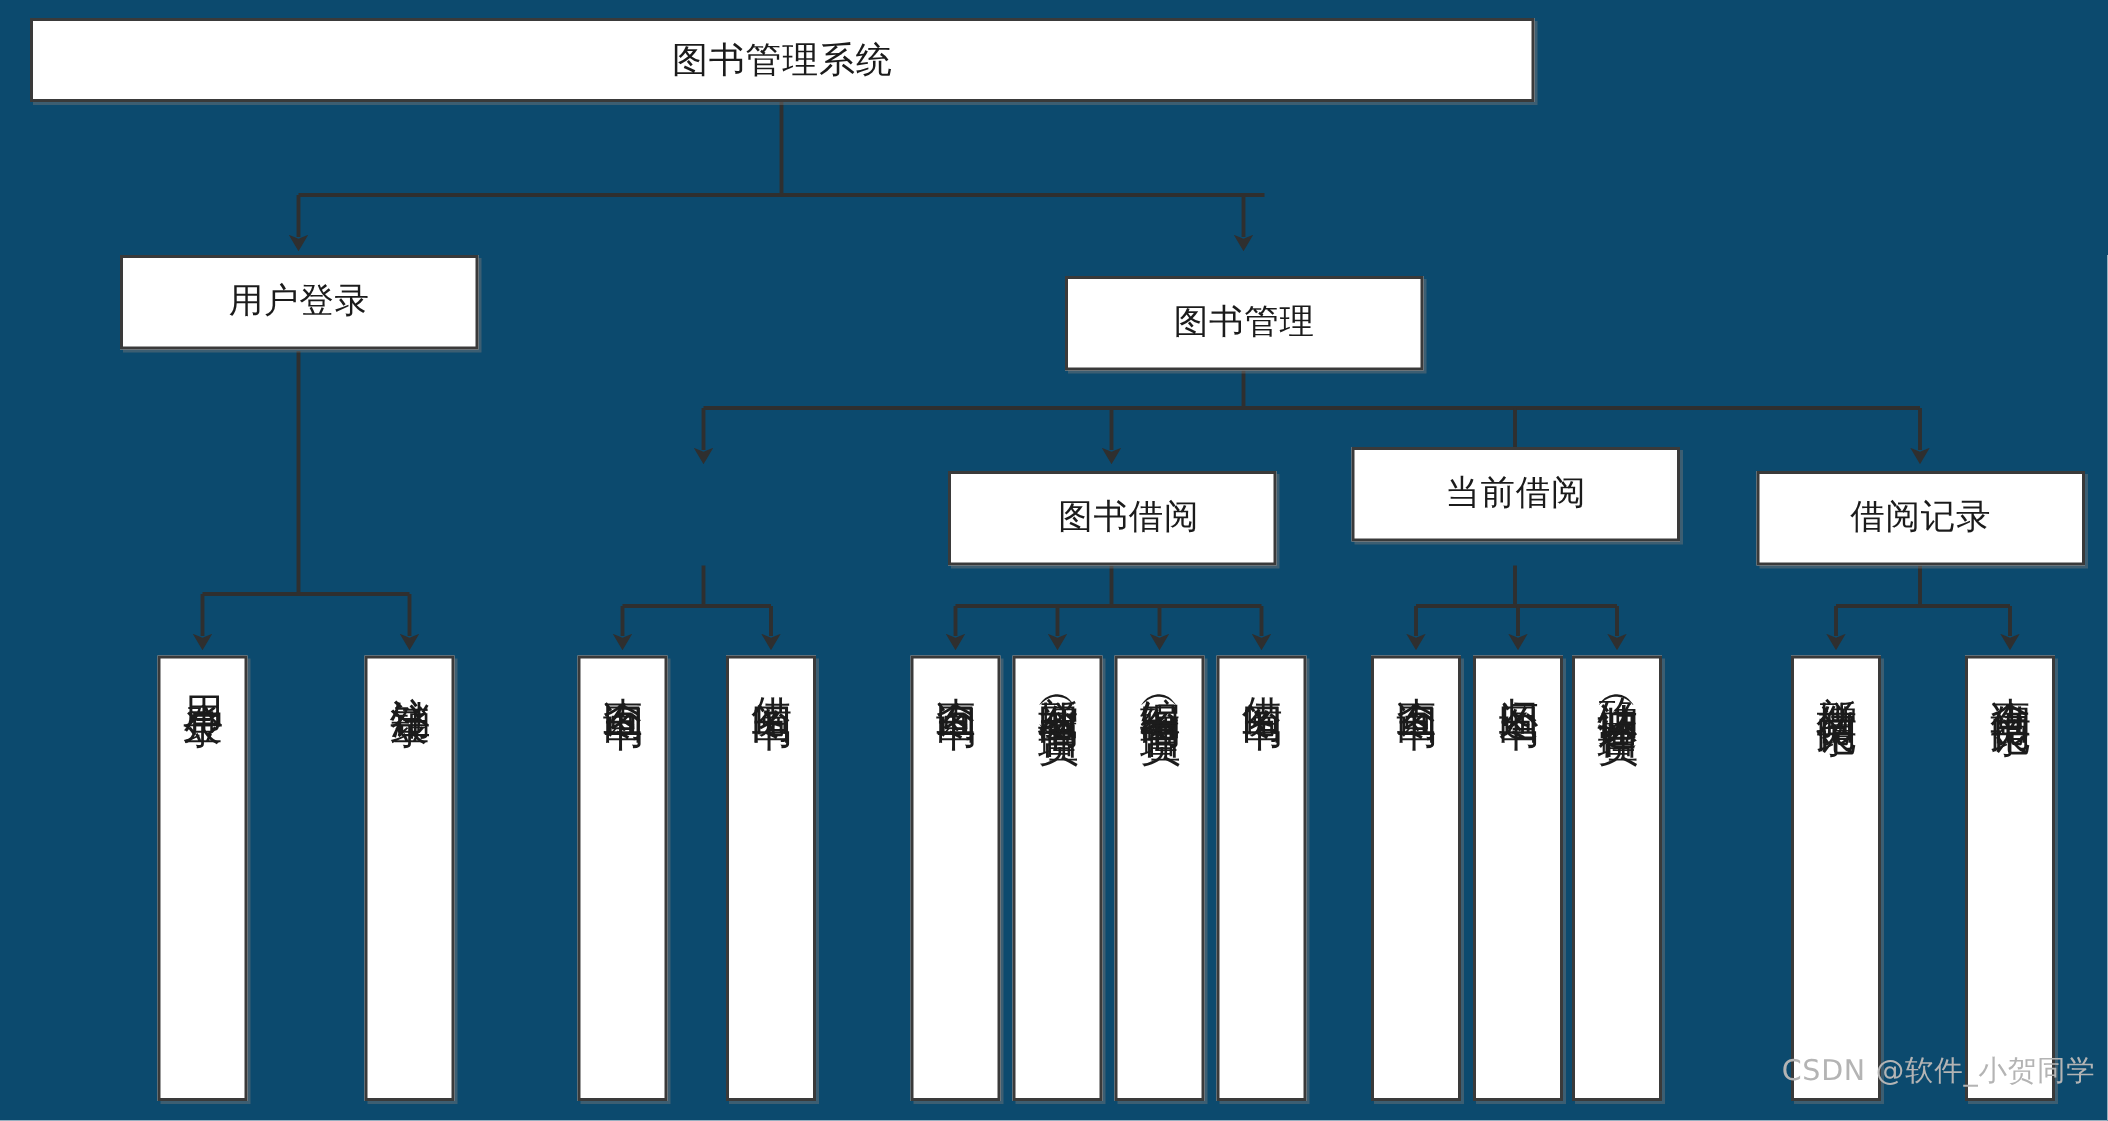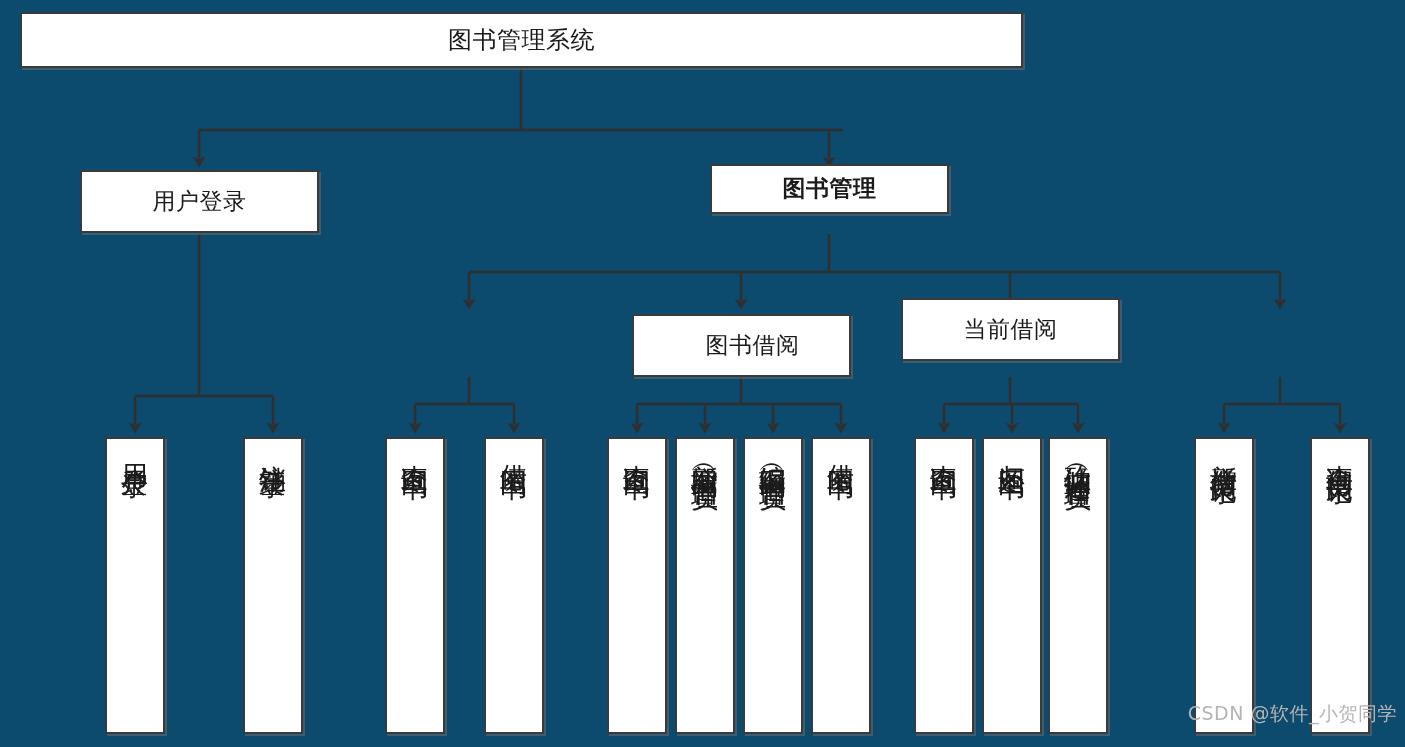--- a/index.html
+++ b/index.html
@@ -130,33 +130,36 @@
   </svg>
 
   <div class="node h root" style="left:20px; top:12px; width:1003px; height:56px;">
     <span class="lbl">图书管理系统</span>
   </div>
 
   <div class="node h" style="left:80px; top:170px; width:239px; height:63px;">
     <span class="lbl">用户登录</span>
   </div>
 
-  <div class="node h" style="left:710px; top:164px; width:239px; height:50px;font-weight:bold;">
+  <div class="node h" style="left:710px; top:184px; width:239px; height:63px;">
     <span class="lbl">图书管理</span>
   </div>
 
 
   <div class="node h" style="left:632px; top:314px; width:219px; height:63px;padding-left:22px;">
     <span class="lbl">图书借阅</span>
   </div>
 
   <div class="node h" style="left:901px; top:298px; width:219px; height:63px;">
     <span class="lbl">当前借阅</span>
   </div>
 
+  <div class="node h" style="left:1171px; top:314px; width:219px; height:63px;">
+    <span class="lbl">借阅记录</span>
+  </div>
 
   <div class="node v" style="left:105px; top:437px; width:60px; height:297px;">
     <span class="lbl">用户登录</span>
   </div>
 
   <div class="node v" style="left:243px; top:437px; width:60px; height:297px;">
     <span class="lbl">注销登录</span>
   </div>
 
   <div class="node v" style="left:385px; top:437px; width:60px; height:297px;">

